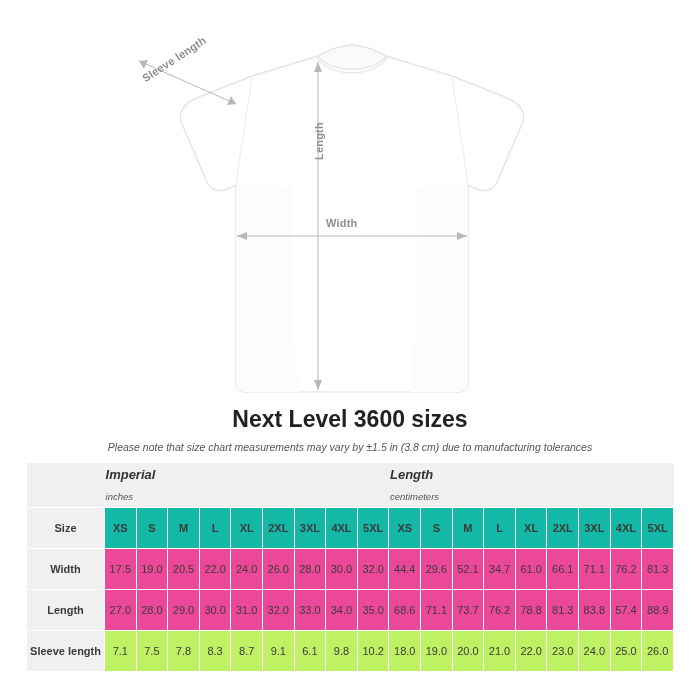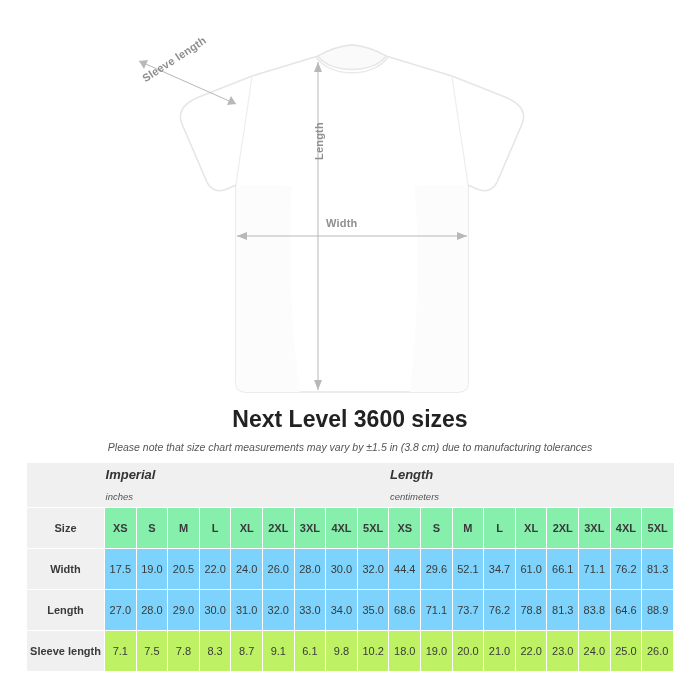--- a/index.html
+++ b/index.html
@@ -118,31 +118,31 @@
   table.size-table tr.header-row td,
   table.size-table tr.data-row td {
     height: 38px;
     text-align: center;
     vertical-align: middle;
     font-size: 11px;
     color: #3a3a3a;
     border: 1px solid #ffffff;
   }
   table.size-table tr.header-row td {
-    background: #86efac;
+    background: #14b8a6;
     font-weight: bold;
   }
   table.size-table tr.header-row td.rowhead,
   table.size-table tr.data-row td.rowhead {
     background: #f0f0f0;
     font-weight: bold;
     font-size: 11px;
   }
   table.size-table tr.data-row td.val {
-    background: #7dd3fc;
+    background: #ec4899;
   }
   table.size-table tr.data-row.alt td.val {
     background: #bef264;
   }
   .col-label { width: 78px; }
   .col-val { width: 31.6px; }
 </style>
 </head>
 <body>
 
@@ -302,21 +302,21 @@
           <td class="val">33.0</td>
           <td class="val">34.0</td>
           <td class="val">35.0</td>
           <td class="val">68.6</td>
           <td class="val">71.1</td>
           <td class="val">73.7</td>
           <td class="val">76.2</td>
           <td class="val">78.8</td>
           <td class="val">81.3</td>
           <td class="val">83.8</td>
-          <td class="val">64.6</td>
+          <td class="val">57.4</td>
           <td class="val">88.9</td>
         </tr>
 
         <tr class="data-row alt">
           <td class="rowhead">Sleeve length</td>
           <td class="val">7.1</td>
           <td class="val">7.5</td>
           <td class="val">7.8</td>
           <td class="val">8.3</td>
           <td class="val">8.7</td>

